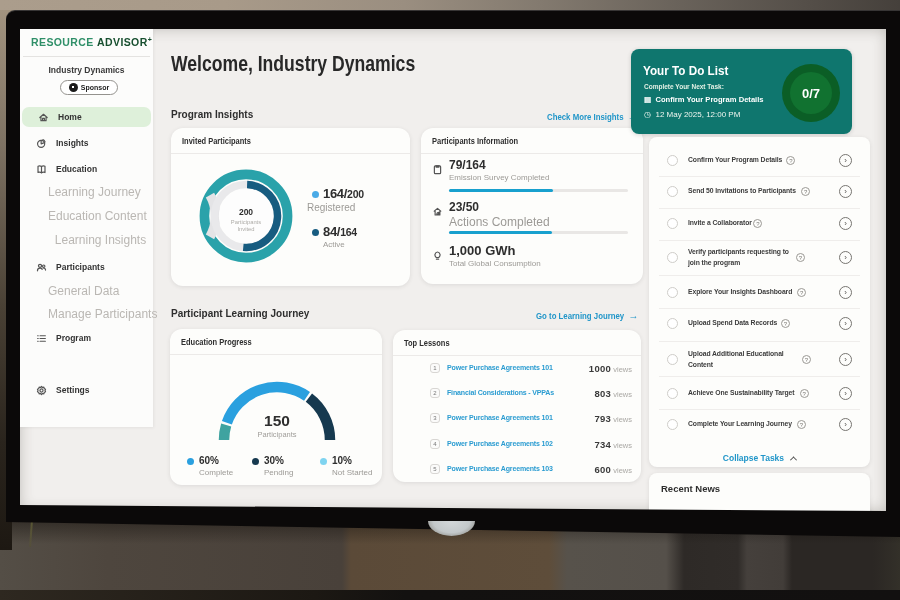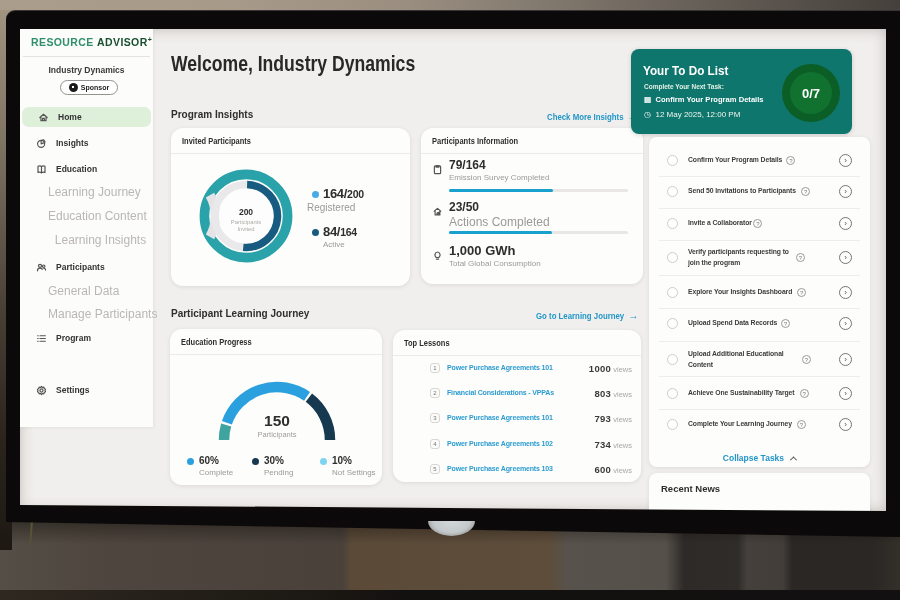--- a/index.html
+++ b/index.html
@@ -232,21 +232,21 @@
       <div class="abs" style="left:57px; top:83px; width:100px; text-align:center; font-size:15.5px; font-weight:bold; color:#2e2e2e;">150</div>
       <div class="abs" style="left:57px; top:101px; width:100px; text-align:center; font-size:7.5px; color:#a09e9a;">Participants</div>
       <div class="abs" style="left:17px; top:129px; width:7px; height:7px; border-radius:50%; background:#2aa0df;"></div>
       <div class="abs" style="left:29px; top:126px; font-size:10px; font-weight:bold; color:#2e2e2e;">60%</div>
       <div class="abs" style="left:29px; top:139px; font-size:8px; color:#9c9a96;">Complete</div>
       <div class="abs" style="left:82px; top:129px; width:7px; height:7px; border-radius:50%; background:#16394f;"></div>
       <div class="abs" style="left:94px; top:126px; font-size:10px; font-weight:bold; color:#2e2e2e;">30%</div>
       <div class="abs" style="left:94px; top:139px; font-size:8px; color:#9c9a96;">Pending</div>
       <div class="abs" style="left:150px; top:129px; width:7px; height:7px; border-radius:50%; background:#7fd4f0;"></div>
       <div class="abs" style="left:162px; top:126px; font-size:10px; font-weight:bold; color:#2e2e2e;">10%</div>
-      <div class="abs" style="left:162px; top:139px; font-size:8px; color:#9c9a96;">Not Settings</div>
+      <div class="abs" style="left:162px; top:139px; font-size:8px; color:#9c9a96;">Not Started</div>
     </div>
 
     <div class="card" style="left:373px; top:301px; width:248px; height:152px;">
       <div class="chead">Top Lessons</div>
       <div class="cdiv"></div>
       <div class="lesson" style="top:33px;">
         <span class="num">1</span>
         <span class="ti">Power Purchase Agreements 101</span>
         <span class="vw"><b>1000</b> views</span>
       </div>

